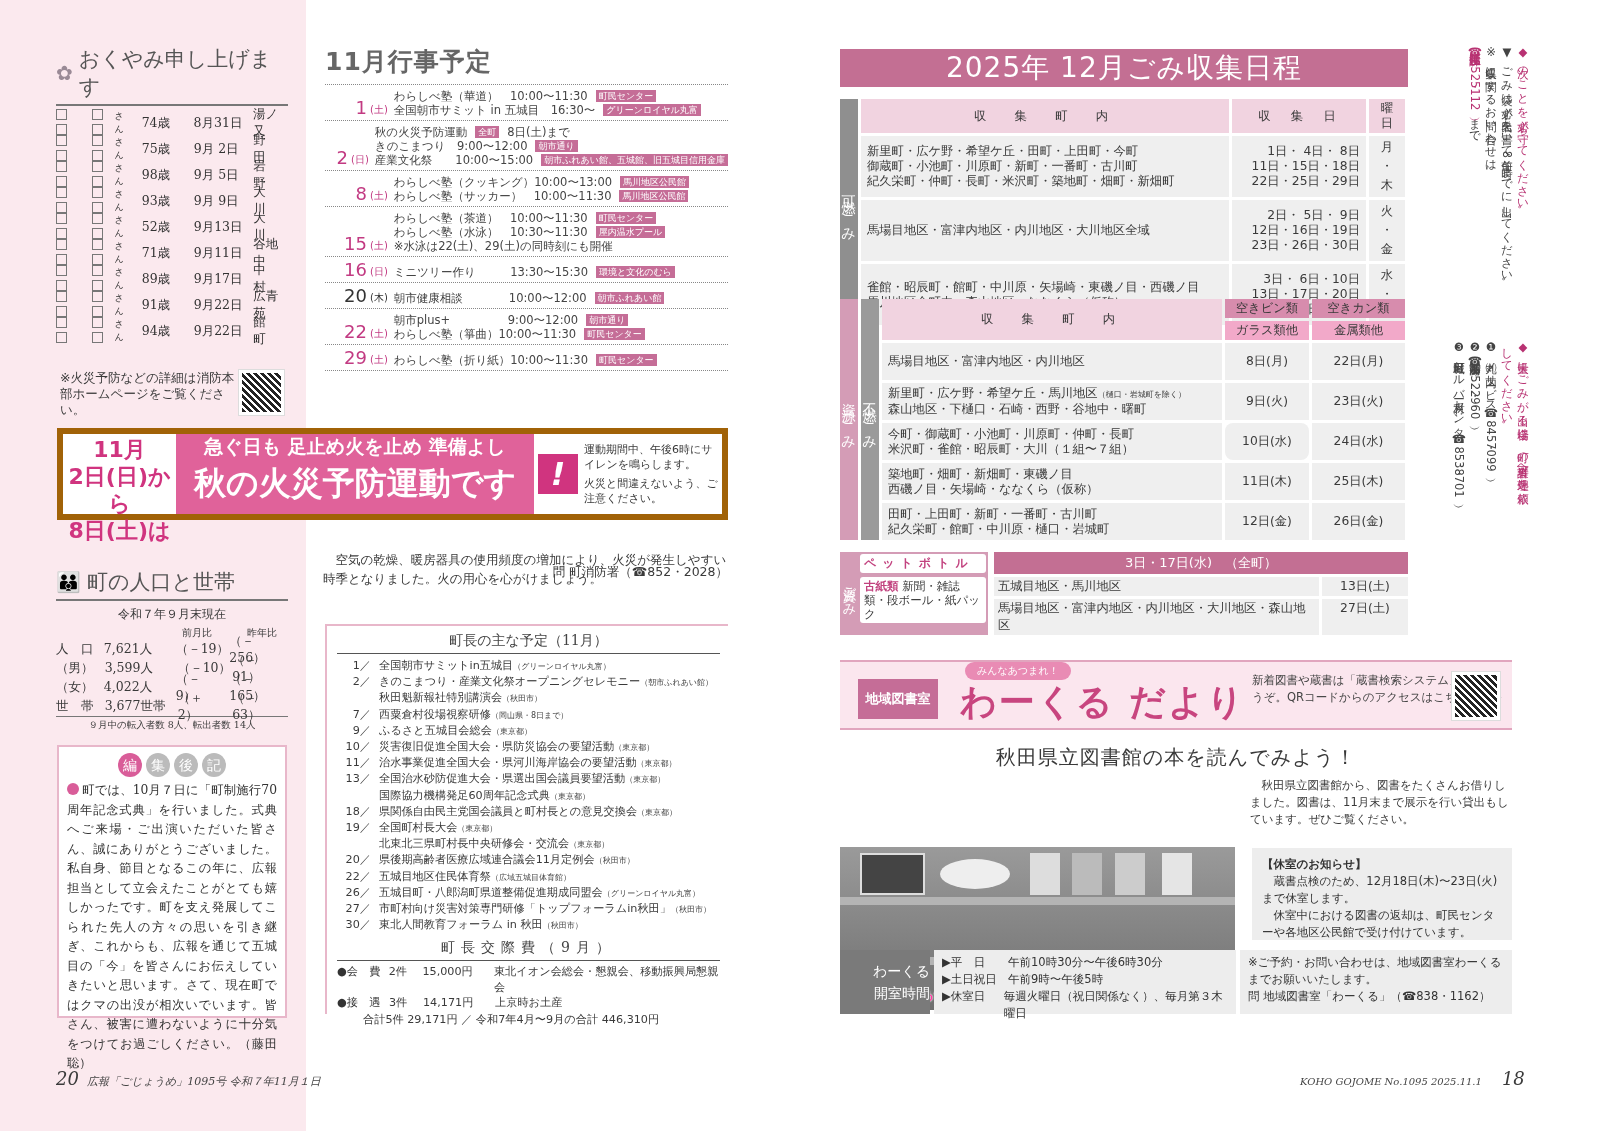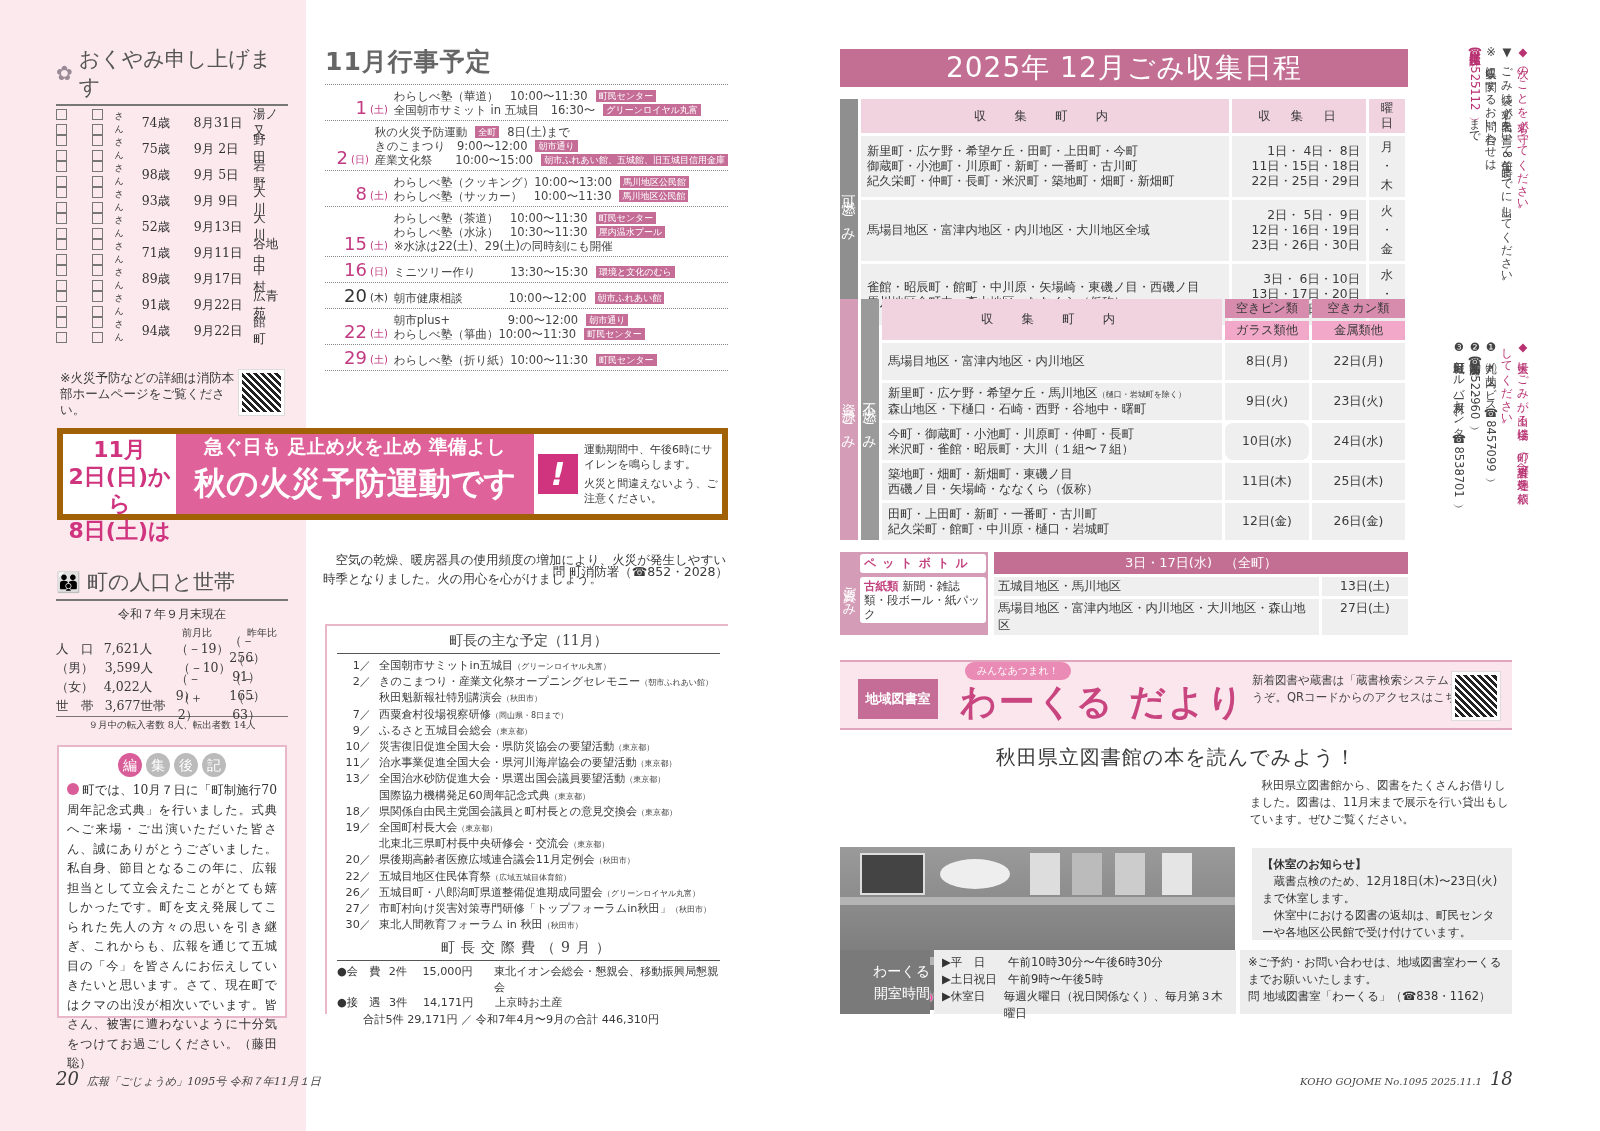--- a/index.html
+++ b/index.html
@@ -604,16 +604,16 @@
         <span style="width: 58px;">▶休室日</span>
         <span>毎週火曜日（祝日関係なく）、毎月第３木曜日</span>
       </div>
     </div>
   <div class="hours-box" style="flex:1">
     <div>※ご予約・お問い合わせは、地域図書室わーくるまでお願いいたします。</div>
     <div>問 地域図書室「わーくる」（☎838・1162）</div>
   </div>
 </div>
 
-<div class="abs" style="left:1300px;top:1068px;display:flex;align-items:baseline;gap:8px">
+<div class="abs" style="left:1300px;top:1068px;display:flex;align-items:baseline;gap:20px">
   <span class="serif footer-l" style="font-size:10px">KOHO GOJOME No.1095 2025.11.1</span>
   <span class="serif" style="font-size:18px;font-style:italic">18</span>
 </div>
 
 </body></html>

